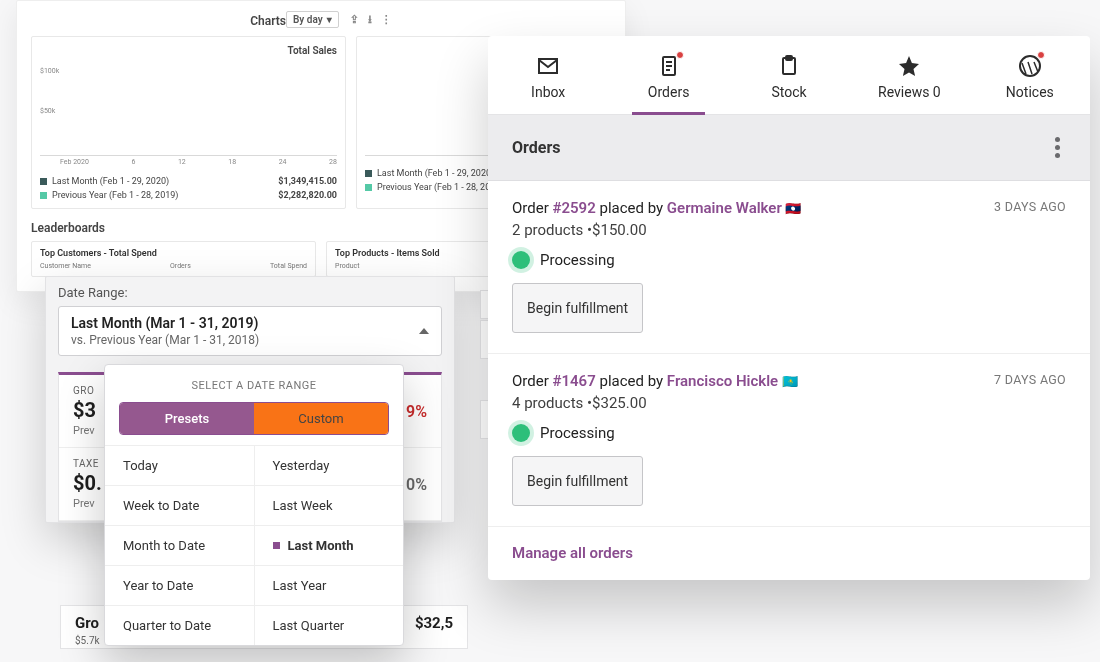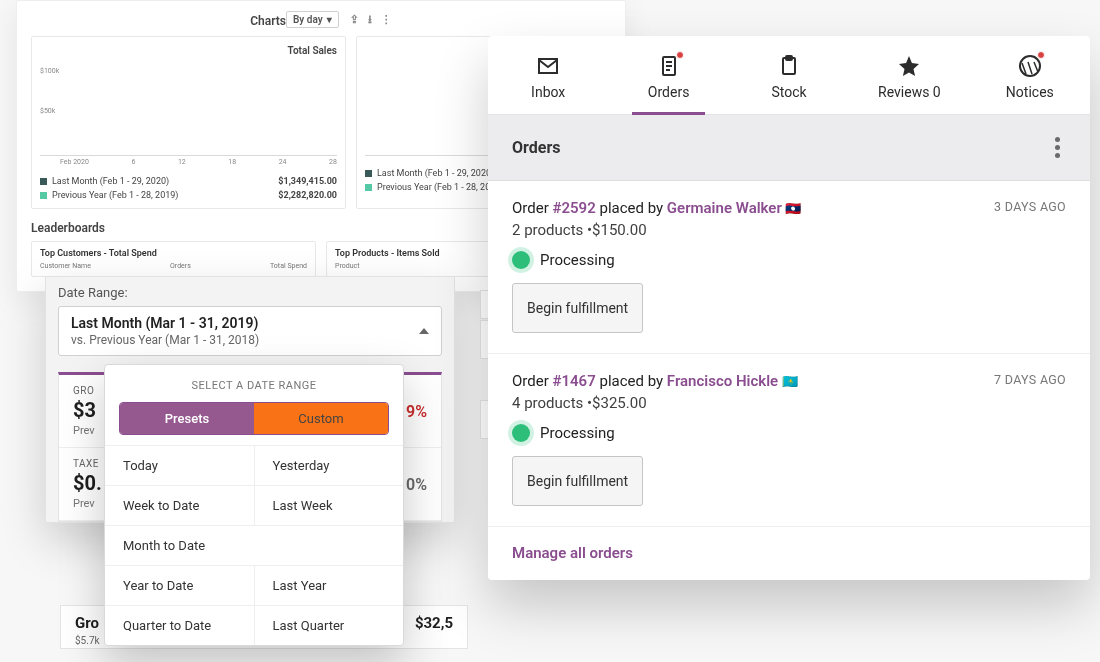--- a/index.html
+++ b/index.html
@@ -442,20 +442,24 @@
           <span>Week to Date</span>
         </div>
       <div class="preset-cell">
           <span>Last Week</span>
         </div>
     </div>
     <div class="preset-row">
       <div class="preset-cell">
           <span>Month to Date</span>
         </div>
+      <div class="preset-cell selected">
+          <span class="dot"></span>
+          <span>Last Month</span>
+        </div>
     </div>
     <div class="preset-row">
       <div class="preset-cell">
           <span>Year to Date</span>
         </div>
       <div class="preset-cell">
           <span>Last Year</span>
         </div>
     </div>
     <div class="preset-row">

